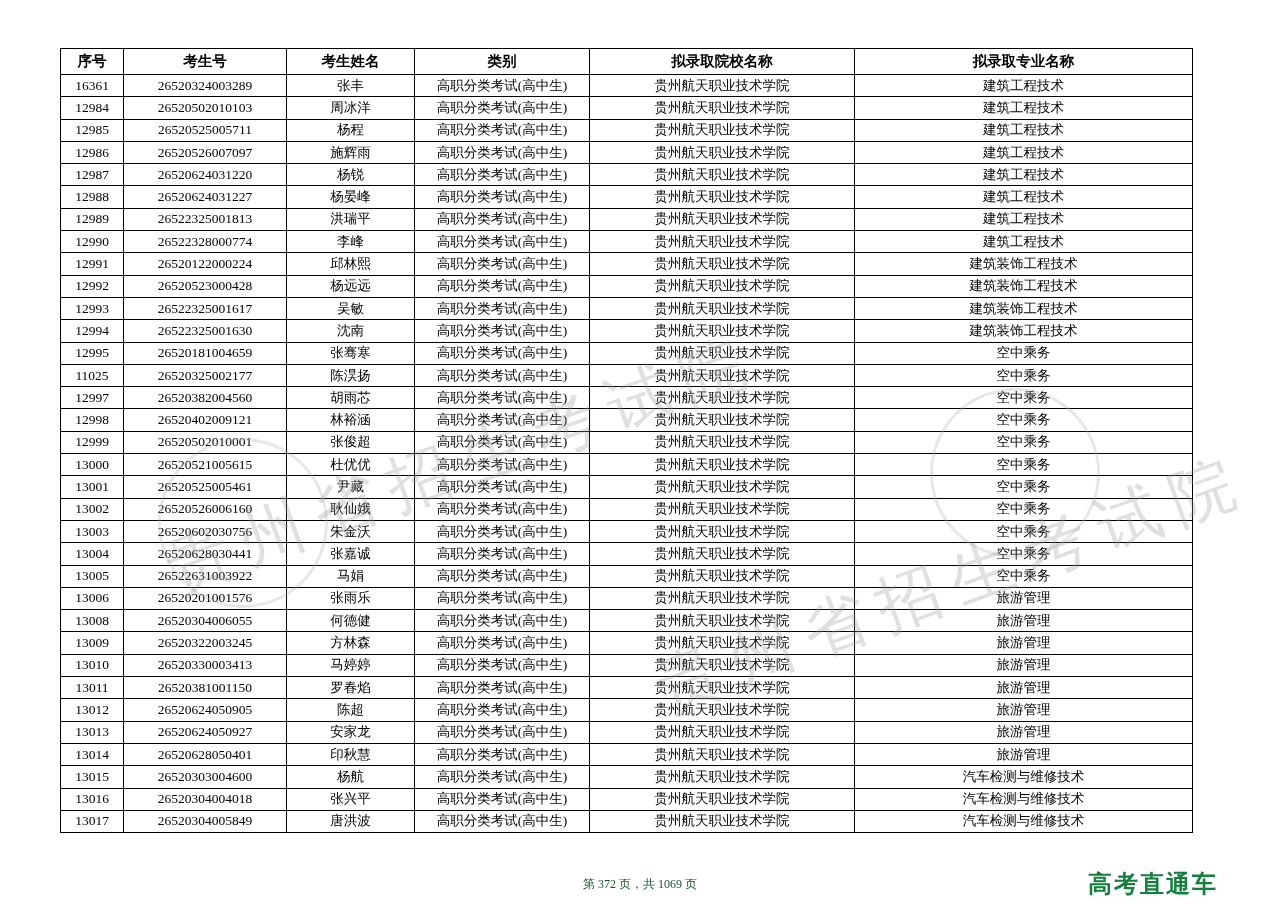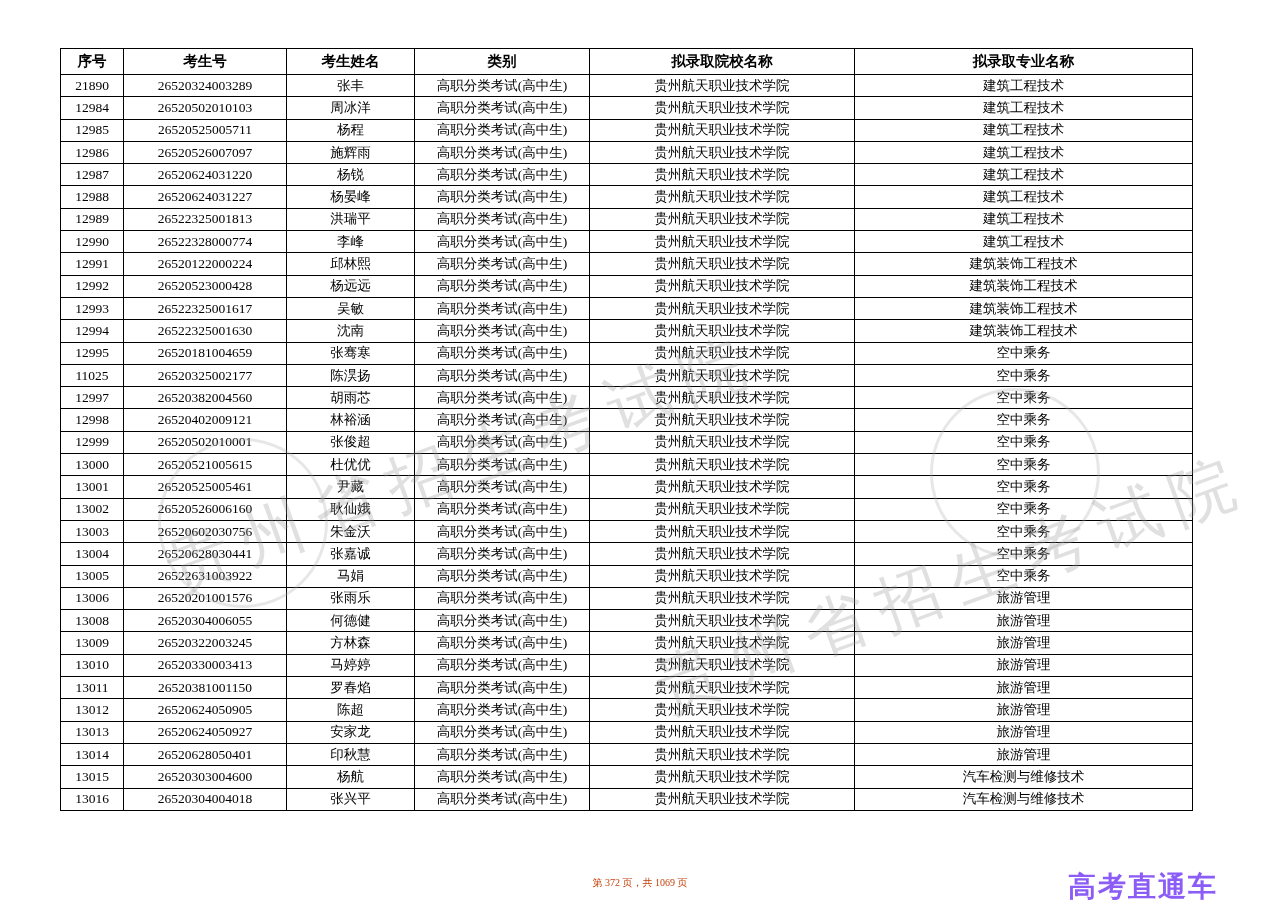--- a/index.html
+++ b/index.html
@@ -41,30 +41,30 @@
     height: 22.3px;
     font-size: 13.5px;
     font-weight: normal;
   }
   .footer-pagination {
     position: absolute;
     top: 876px;
     left: 0;
     width: 1280px;
     text-align: center;
-    font-size: 10px;
-    color: #c2410c;
+    font-size: 12px;
+    color: #14532d;
   }
   .brand {
     position: absolute;
     top: 868px;
     right: 62px;
-    font-size: 28px;
+    font-size: 24px;
     font-weight: bold;
-    color: #8b5cf6;
+    color: #15803d;
     letter-spacing: 2px;
   }
   .watermark-layer {
     position: absolute;
     left: 0; top: 0;
     width: 1280px;
     height: 906px;
     pointer-events: none;
     z-index: 5;
   }
@@ -108,21 +108,21 @@
           <th>序号</th>
           <th>考生号</th>
           <th>考生姓名</th>
           <th>类别</th>
           <th>拟录取院校名称</th>
           <th>拟录取专业名称</th>
         </tr>
       </thead>
     <tbody>
         <tr>
-          <td>21890</td>
+          <td>16361</td>
           <td>26520324003289</td>
           <td>张丰</td>
           <td>高职分类考试(高中生)</td>
           <td>贵州航天职业技术学院</td>
           <td>建筑工程技术</td>
         </tr>
         <tr>
           <td>12984</td>
           <td>26520502010103</td>
           <td>周冰洋</td>
@@ -367,20 +367,28 @@
           <td>26520303004600</td>
           <td>杨航</td>
           <td>高职分类考试(高中生)</td>
           <td>贵州航天职业技术学院</td>
           <td>汽车检测与维修技术</td>
         </tr>
         <tr>
           <td>13016</td>
           <td>26520304004018</td>
           <td>张兴平</td>
+          <td>高职分类考试(高中生)</td>
+          <td>贵州航天职业技术学院</td>
+          <td>汽车检测与维修技术</td>
+        </tr>
+        <tr>
+          <td>13017</td>
+          <td>26520304005849</td>
+          <td>唐洪波</td>
           <td>高职分类考试(高中生)</td>
           <td>贵州航天职业技术学院</td>
           <td>汽车检测与维修技术</td>
         </tr>
       </tbody>
   </table>
 
   <div class="watermark-layer">
     <div class="watermark-circle wmc-1"></div>
     <div class="watermark-circle wmc-2"></div>

